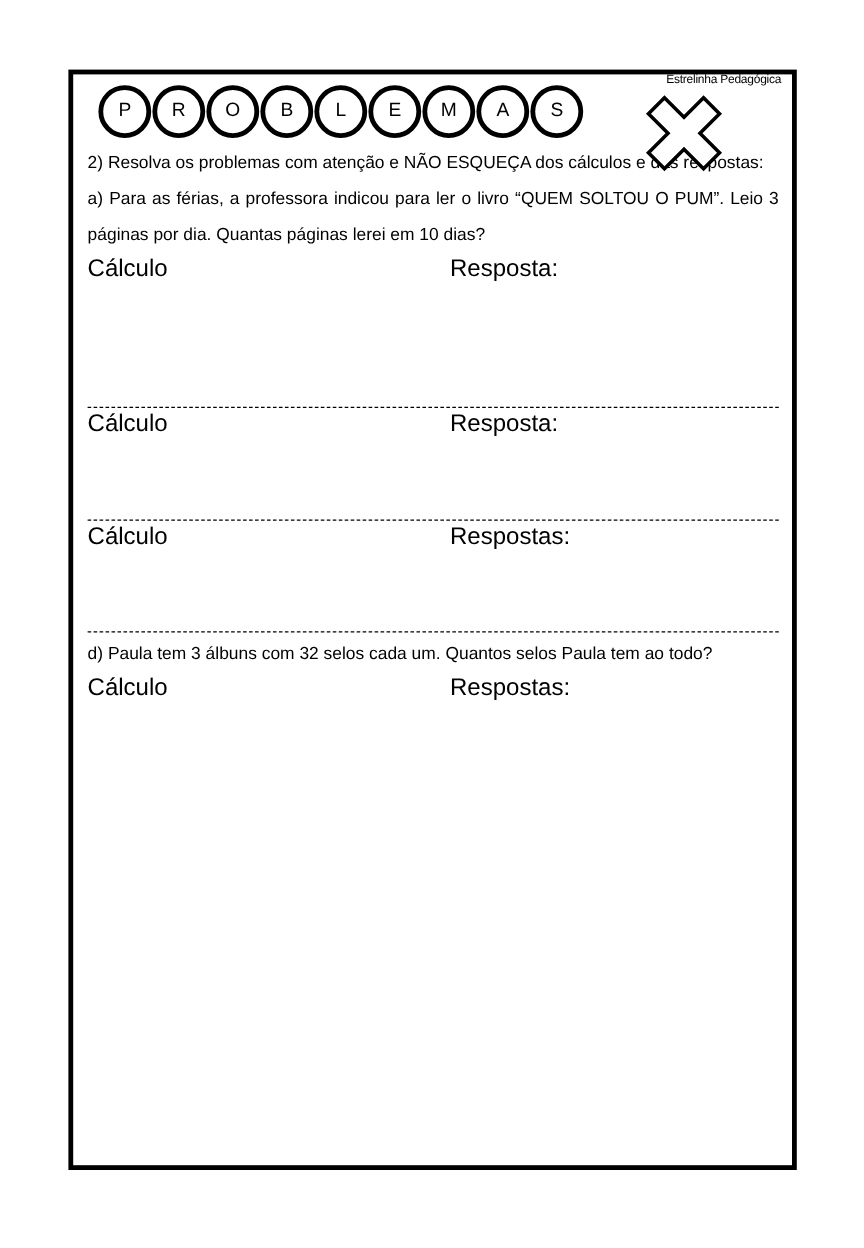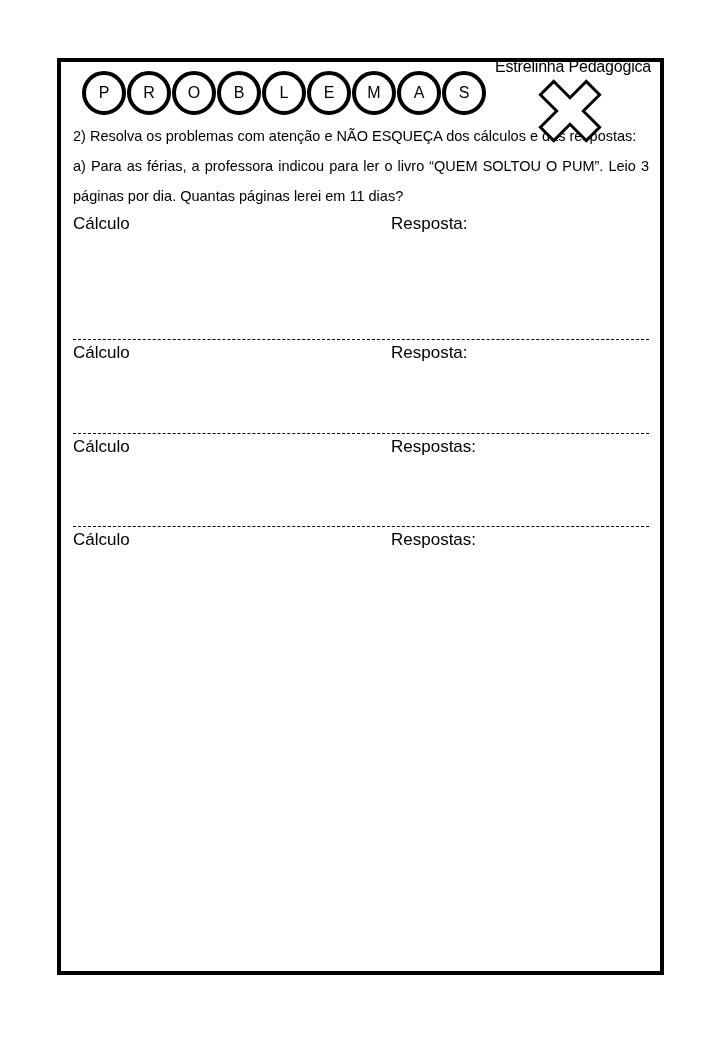--- a/index.html
+++ b/index.html
@@ -68,21 +68,21 @@
     position: absolute;
     right: 0px;
     top: -1px;
     width: 120px;
     height: 92px;
   }
   .logo-caption {
     position: absolute;
     right: 0px;
     top: 0px;
-    font-size: 16px;
+    font-size: 10px;
     line-height: 12px;
     white-space: nowrap;
     letter-spacing: -0.2px;
   }
   .logo-mark {
     position: absolute;
     left: 2px;
     top: 13px;
     width: 74px;
     height: 74px;
@@ -111,34 +111,33 @@
     text-align: justify;
     text-justify: inter-word;
   }
   .statement.plain {
     text-align: left;
   }
 
   .labels {
     position: relative;
     height: 22px;
-    font-size: 17px;
+    font-size: 20px;
     line-height: 22px;
     margin-top: 2px;
   }
   .label-calc {
     position: absolute;
     left: 0px;
     top: 0;
   }
   .label-answer {
     position: absolute;
     left: 302px;
     top: 0;
-    margin-left: 16px;
   }
 
   .workspace {
     width: 100%;
   }
 
   .sep {
     border: none;
     border-top: 1px dashed #000000;
     margin: 0;
@@ -172,21 +171,21 @@
             <polygon points="50,32 72,10 90,28 68,50 90,72 72,90 50,68 28,90 10,72 32,50 10,28 28,10" fill="#ffffff" stroke="#000000" stroke-width="4" stroke-linejoin="miter"></polygon>
           </svg>
         </div>
       </div>
     </div>
 
     <div class="instruction">2) Resolva os problemas com atenção e NÃO ESQUEÇA dos cálculos e das respostas:</div>
 
     <div id="problem-list">
         <div class="problem">
-          <div class="statement justified">a) Para as férias, a professora indicou para ler o livro “QUEM SOLTOU O PUM”. Leio 3 páginas por dia. Quantas páginas lerei em 11 dias?</div>
+          <div class="statement justified">a) Para as férias, a professora indicou para ler o livro “QUEM SOLTOU O PUM”. Leio 3 páginas por dia. Quantas páginas lerei em 10 dias?</div>
           <div class="labels">
             <span class="label-calc">Cálculo</span>
             <span class="label-answer">Resposta:</span>
           </div>
           <div class="workspace" style="height: 104px;"></div>
           <hr class="sep">
         </div>
         <div class="problem">
           <div class="labels">
             <span class="label-calc">Cálculo</span>
@@ -197,20 +196,21 @@
         </div>
         <div class="problem">
           <div class="labels">
             <span class="label-calc">Cálculo</span>
             <span class="label-answer">Respostas:</span>
           </div>
           <div class="workspace" style="height: 68px;"></div>
           <hr class="sep">
         </div>
         <div class="problem">
+          <div class="statement plain">d) Paula tem 3 álbuns com 32 selos cada um. Quantos selos Paula tem ao todo?</div>
           <div class="labels">
             <span class="label-calc">Cálculo</span>
             <span class="label-answer">Respostas:</span>
           </div>
           <div class="workspace" style="height: 128px;"></div>
         </div>
       </div>
 
   </div>
 </div>

